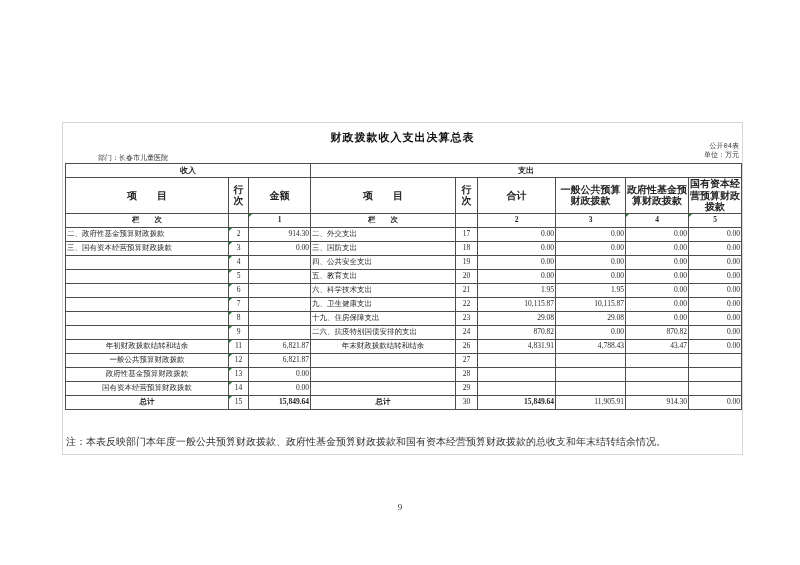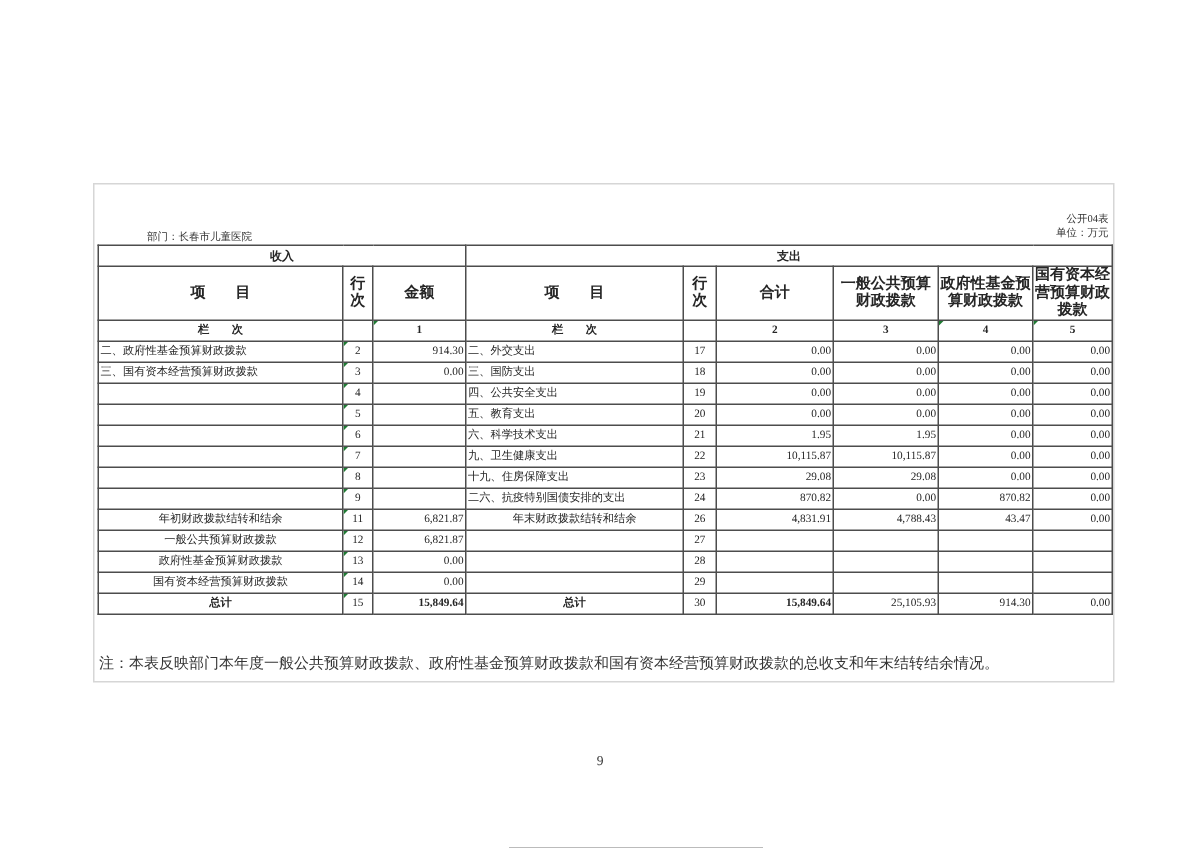--- a/index.html
+++ b/index.html
@@ -14,21 +14,21 @@
   .frame{
     position:absolute;left:62px;top:122px;width:679px;height:331px;
     border:1px solid #d6d6d6;background:#fff;
   }
   .tbl-title{
     position:absolute;left:0;top:7px;width:100%;text-align:center;
     font-size:11px;font-weight:bold;letter-spacing:1px;color:#111;
   }
   .meta{
     position:absolute;right:3px;top:19px;text-align:right;
-    font-size:7px;line-height:9px;color:#333;
+    font-size:7px;line-height:9px;color:#333;font-family:Liberation Mono, monospace;
   }
   .department{
     position:absolute;left:3px;top:30px;font-size:7px;color:#333;padding-left:32px;
   }
   table.main{
     position:absolute;left:2px;top:40px;width:675px;
     border-collapse:collapse;table-layout:fixed;
   }
   table.main td{
     border:1px solid #4d4d4d;font-size:7.5px;line-height:1.15;
@@ -58,20 +58,21 @@
   }
 </style>
 </head>
 <body>
 
 <div class="page">
 
 
   <div class="frame">
 
+    <div class="tbl-title">财政拨款收入支出决算总表</div>
 
     <div class="meta">
       <div>公开04表</div>
       <div>单位：万元</div>
     </div>
 
     <div class="department">部门：长春市儿童医院</div>
 
     <table class="main">
       <colgroup>
@@ -246,21 +247,21 @@
             <td class="num"></td>
             <td class="num"></td>
           </tr>
           <tr>
             <td class="item ctr bold">总计</td>
             <td class="line gm">15</td>
             <td class="num bold">15,849.64</td>
             <td class="item ctr bold">总计</td>
             <td class="line">30</td>
             <td class="num bold">15,849.64</td>
-            <td class="num">25,105.93</td>
+            <td class="num">11,905.91</td>
             <td class="num">914.30</td>
             <td class="num">0.00</td>
           </tr>
         </tbody>
     </table>
 
     <div class="note">注：本表反映部门本年度一般公共预算财政拨款、政府性基金预算财政拨款和国有资本经营预算财政拨款的总收支和年末结转结余情况。</div>
   </div>
 
   <div class="page-number">9</div>

